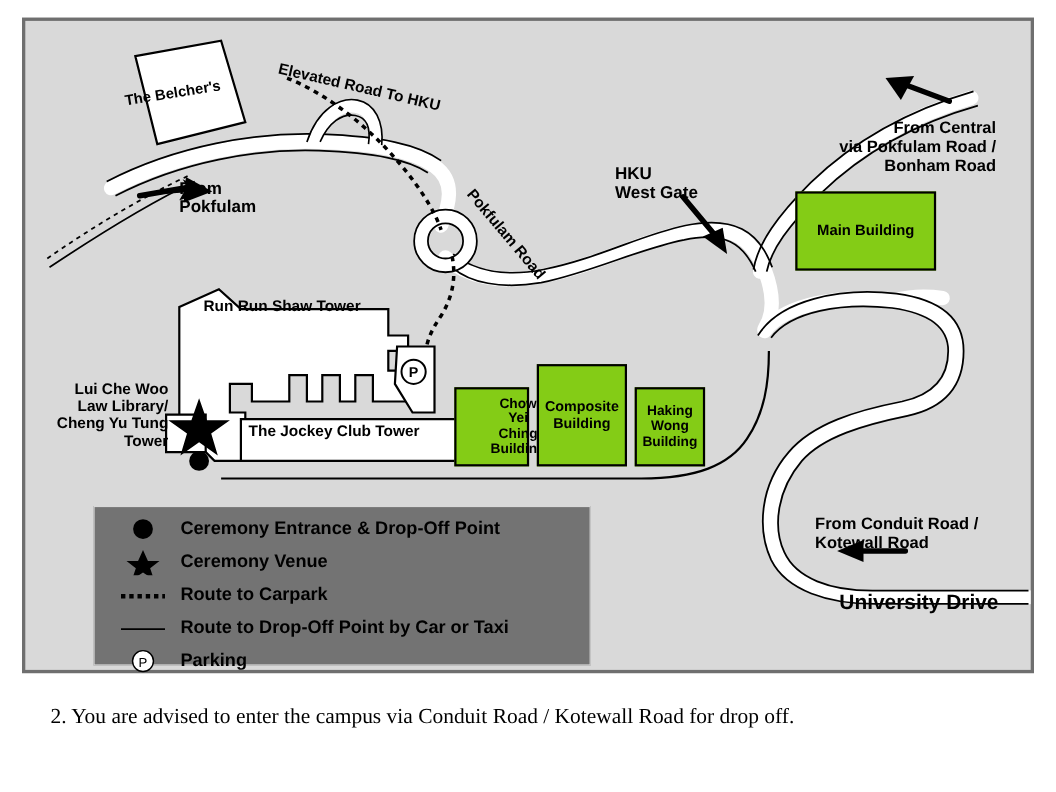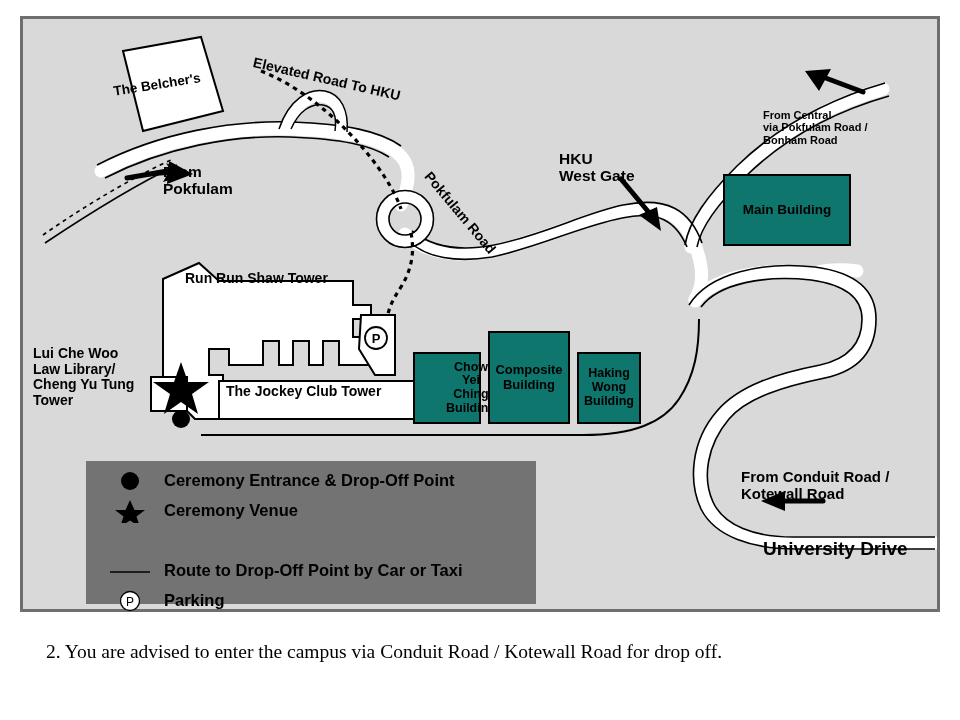--- a/index.html
+++ b/index.html
@@ -36,21 +36,21 @@
     position: absolute;
     font-family: "Liberation Sans", sans-serif;
     font-weight: bold;
     color: #000;
     line-height: 1.12;
     white-space: pre-line;
   }
 
   .bldg-box {
     position: absolute;
-    background: #0f766e;
+    background: #84cc16;
     border: 2px solid #000;
     box-sizing: border-box;
     display: flex;
     align-items: center;
     justify-content: center;
     text-align: center;
     font-weight: bold;
     font-family: "Liberation Sans", sans-serif;
     line-height: 1.1;
     color: #000;
@@ -229,33 +229,33 @@
   <div class="bldg-box" style="left:554px; top:333px; width:64px; height:72px; font-size:12.5px;">Haking
 Wong
 Building</div>
 
   <div class="maplabel" style="left:90px; top:58px; font-size:13.5px; transform:rotate(-9deg);">The Belcher's</div>
 
   <div class="maplabel" style="left:162px; top:252px; font-size:14px;">Run Run Shaw Tower</div>
 
   <div class="maplabel" style="left:203px; top:365px; font-size:14px;">The Jockey Club Tower</div>
 
-  <div class="maplabel" style="left:10px; top:327px; width:120px; font-size:14px; text-align:left;">Lui Che Woo
+  <div class="maplabel" style="left:10px; top:327px; width:120px; font-size:14px; text-align:right;">Lui Che Woo
 Law Library/
 Cheng Yu Tung
 Tower</div>
 
   <div class="maplabel" style="left:232px; top:36px; font-size:14px; transform:rotate(13deg); transform-origin:left top;">Elevated Road To HKU</div>
 
   <div class="maplabel" style="left:410px; top:150px; font-size:14px; transform:rotate(50deg); transform-origin:left top;">Pokfulam Road</div>
 
   <div class="maplabel" style="left:140px; top:144px; font-size:15.5px;">From
 Pokfulam</div>
 
-  <div class="maplabel" style="left:740px; top:90px; font-size:11px; text-align:left;">From Central
+  <div class="maplabel" style="left:740px; top:90px; font-size:15px; text-align:right;">From Central
 via Pokfulam Road /
 Bonham Road</div>
 
   <div class="maplabel" style="left:536px; top:131px; font-size:15.5px;">HKU
 West Gate</div>
 
   <div class="maplabel" style="left:718px; top:450px; font-size:15px;">From Conduit Road /
 Kotewall Road</div>
 
   <div class="maplabel" style="left:740px; top:519px; font-size:19px;text-align:center;">University Drive</div>
@@ -273,20 +273,28 @@
 
     <div class="legend-row" style="top:38px;">
       <div class="legend-mark">
         <svg width="44" height="24">
             <polygon points="22,1 26.5,11 37,11 28.5,17.5 32,28 22,21.5 12,28 15.5,17.5 7,11 17.5,11" fill="#000"></polygon>
           </svg>
       </div>
       <div class="legend-text">Ceremony Venue</div>
     </div>
 
+    <div class="legend-row" style="top:68px;">
+      <div class="legend-mark">
+        <svg width="44" height="24">
+            <line x1="2" y1="13" x2="42" y2="13" stroke="#000" stroke-width="4" stroke-dasharray="4 3.5"></line>
+          </svg>
+      </div>
+      <div class="legend-text">Route to Carpark</div>
+    </div>
 
     <div class="legend-row" style="top:98px;padding-left:32px;">
       <div class="legend-mark">
         <svg width="44" height="24">
             <line x1="2" y1="13" x2="42" y2="13" stroke="#000" stroke-width="1.6"></line>
           </svg>
       </div>
       <div class="legend-text">Route to Drop-Off Point by Car or Taxi</div>
     </div>
 

